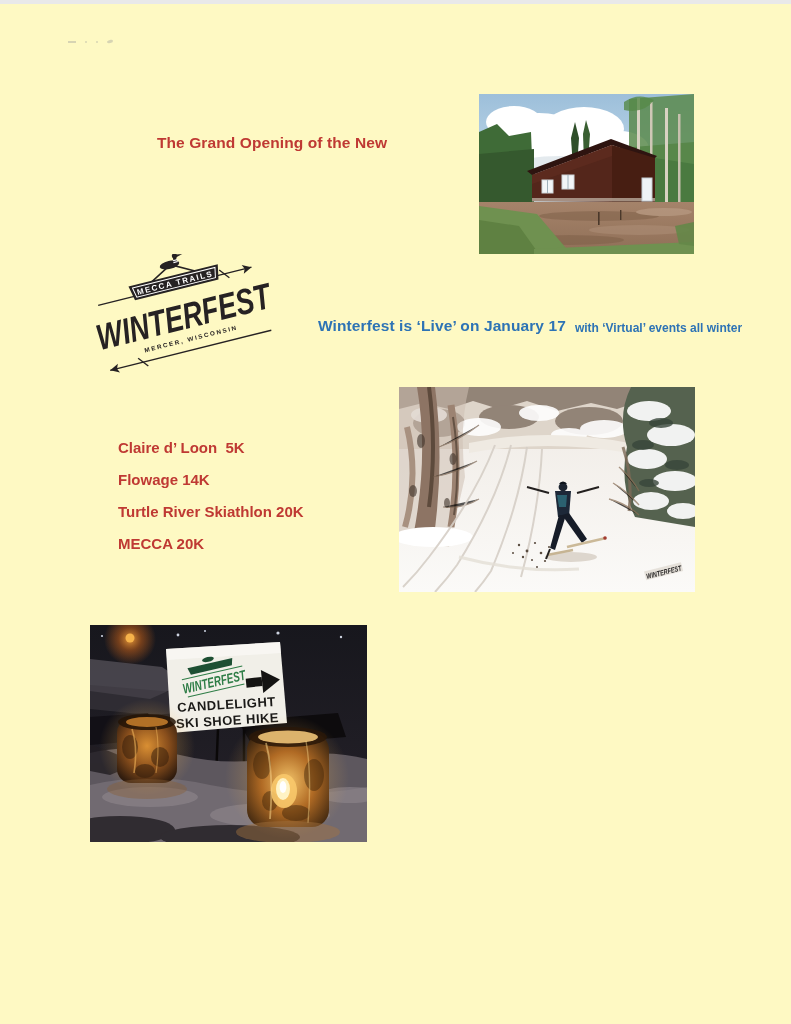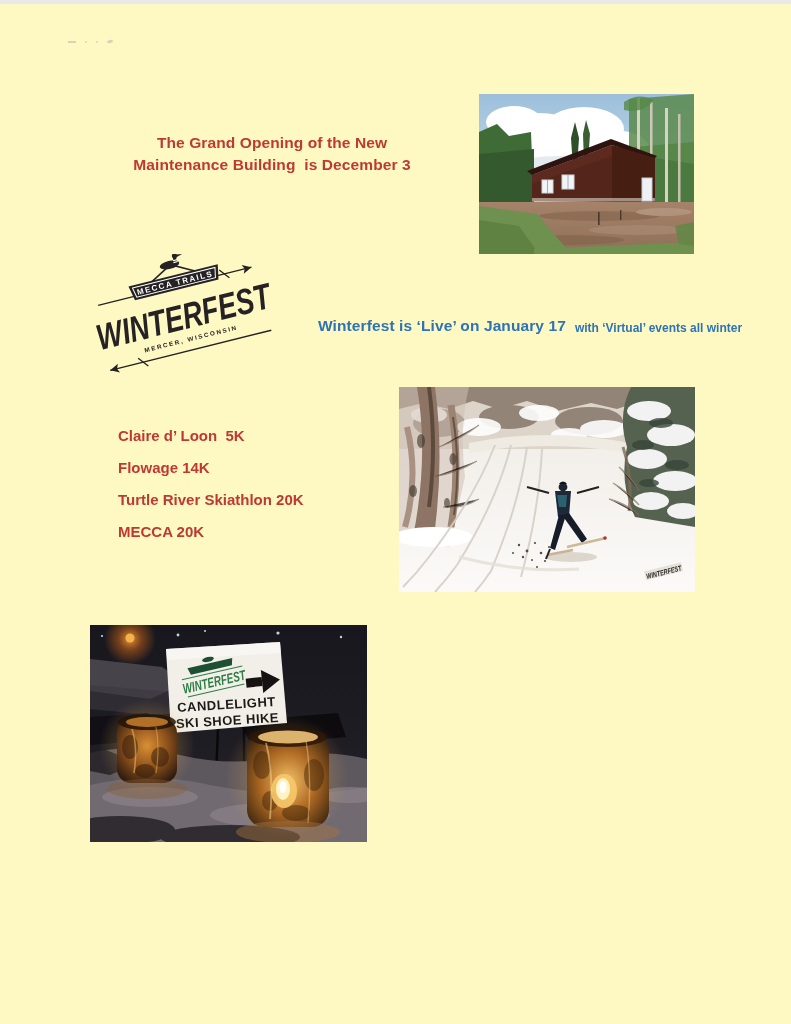--- a/index.html
+++ b/index.html
@@ -28,21 +28,21 @@
 
   
   .live-banner {
     position:absolute; left:318px; top:313px; width:465px;
     display:flex; align-items:flex-end; gap:9px; color:#2d73b5; font-weight:bold;
   }
   .live-banner .main { font-size:15.5px; letter-spacing:.1px; }
   .live-banner .secondary { font-size:12px; }
 
   
-  .events { position:absolute; left:118px; top:424px; color:#bf3933; font-weight:bold; font-size:15px; }
+  .events { position:absolute; left:118px; top:436px; color:#bf3933; font-weight:bold; font-size:15px; }
   .events .event-row { height:15px; line-height:15px; margin-bottom:17px; }
 
   
   .candle-caption {
     position:absolute; left:400px; top:740px;
     color:#3e9144; font-weight:bold; font-size:16px; line-height:25px;
   }
 
   .photo { position:absolute; display:block; }
   .photo svg { display:block; }
@@ -56,21 +56,20 @@
 
   <div class="scan-marks">
     <i class="dash"></i>
       <i class="dot"></i>
       <i class="dot"></i>
       <i class="sq"></i>
   </div>
 
   <div class="announce">
     <div class="pre">The Grand Opening of the New</div>
-    <div class="pre">Maintenance Building  is December 3</div>
   </div>
 
   <span class="photo" style="left:479px; top:90px;">
     <svg width="215" height="160" viewBox="0 0 215 160">
       <defs>
         <linearGradient id="sky" x1="0" y1="0" x2="0" y2="1">
           <stop offset="0" stop-color="#9dbfda"></stop>
             <stop offset=".55" stop-color="#c4dcec"></stop>
             <stop offset="1" stop-color="#e8f1f6"></stop>
         </linearGradient>

